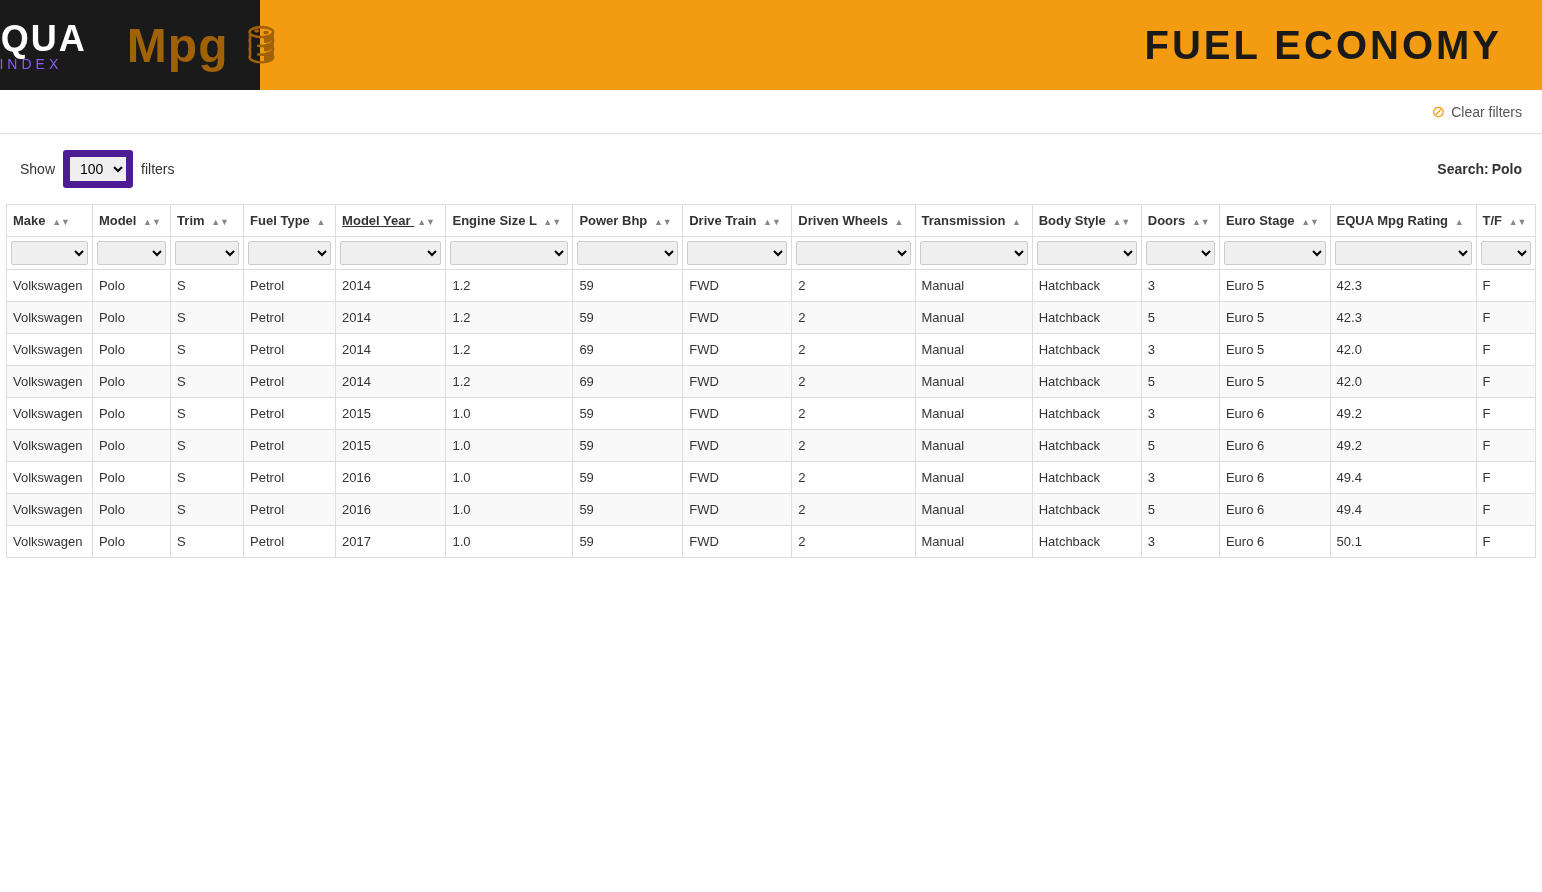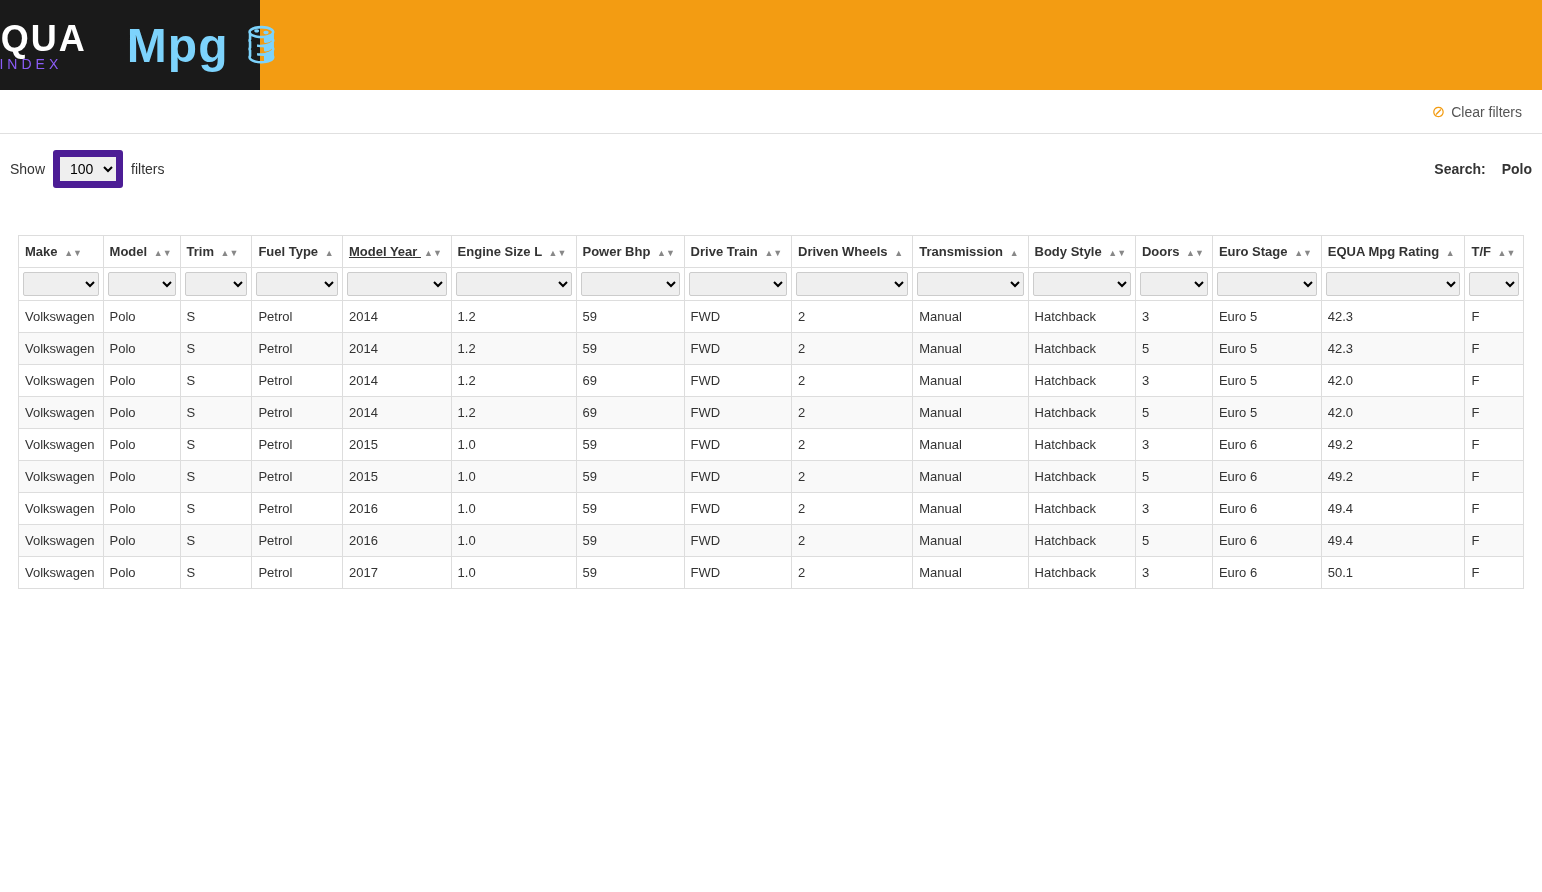--- a/index.html
+++ b/index.html
@@ -34,21 +34,21 @@
       text-align: center;
       margin-top: -4px;
     }
     .logo-divider {
       width: 3px;
       height: 60px;
       background: #fff;
       margin: 0 20px;
     }
     .logo-mpg {
-      color: #7dd3fc;
+      color: #a16207;
       font-size: 48px;
       font-weight: 700;
       letter-spacing: 1px;
       display: flex;
       align-items: center;
       gap: 10px;
     }
     .mpg-icon {
       font-size: 36px;
     }
@@ -82,54 +82,53 @@
     .clear-filters-btn .filter-icon {
       color: #f39c12;
       font-size: 16px;
     }
 
     
     .controls-bar {
       display: flex;
       align-items: center;
       justify-content: space-between;
-      padding: 16px 10px;
+      padding: 16px 20px;
     }
     .show-entries {
       display: flex;
       align-items: center;
       gap: 8px;
       font-size: 14px;
     }
     .show-entries select {
       padding: 3px 6px;
       border: 7px solid #4c1d95;
       border-radius: 3px;
       font-size: 14px;
     }
     .search-bar {
       display: flex;
       align-items: center;
-      gap: 16px;
+      gap: 3px;
       font-size: 14px;
       font-weight: bold;
     }
     .search-bar span.label {
       font-weight: bold;
     }
     .search-value {
       font-weight: bold;
       font-size: 14px;
     }
 
     
     .table-wrapper {
       overflow-x: auto;
-      padding: 0 18px;
-      margin-top: 31px;
+      padding: 0 6px;
     }
     table {
       width: 100%;
       border-collapse: collapse;
       font-size: 13px;
     }
     thead tr th {
       background: #fff;
       border: 1px solid #ddd;
       padding: 8px 6px;
@@ -189,20 +188,21 @@
     <div style="display:flex;flex-direction:column;align-items:center;">
       <div class="logo-equa">EQUA</div>
       <div class="logo-index">INDEX</div>
     </div>
     <div class="logo-divider"></div>
     <div class="logo-mpg">
       <span>Mpg</span>
       <span class="mpg-icon">🛢</span>
     </div>
   </div>
+  <div class="header-title">FUEL ECONOMY</div>
 </header>
 
 <div class="toolbar">
   <button class="clear-filters-btn">
     <span class="filter-icon">⊘</span>
     <span>Clear filters</span>
   </button>
 </div>
 
 <div class="controls-bar">

